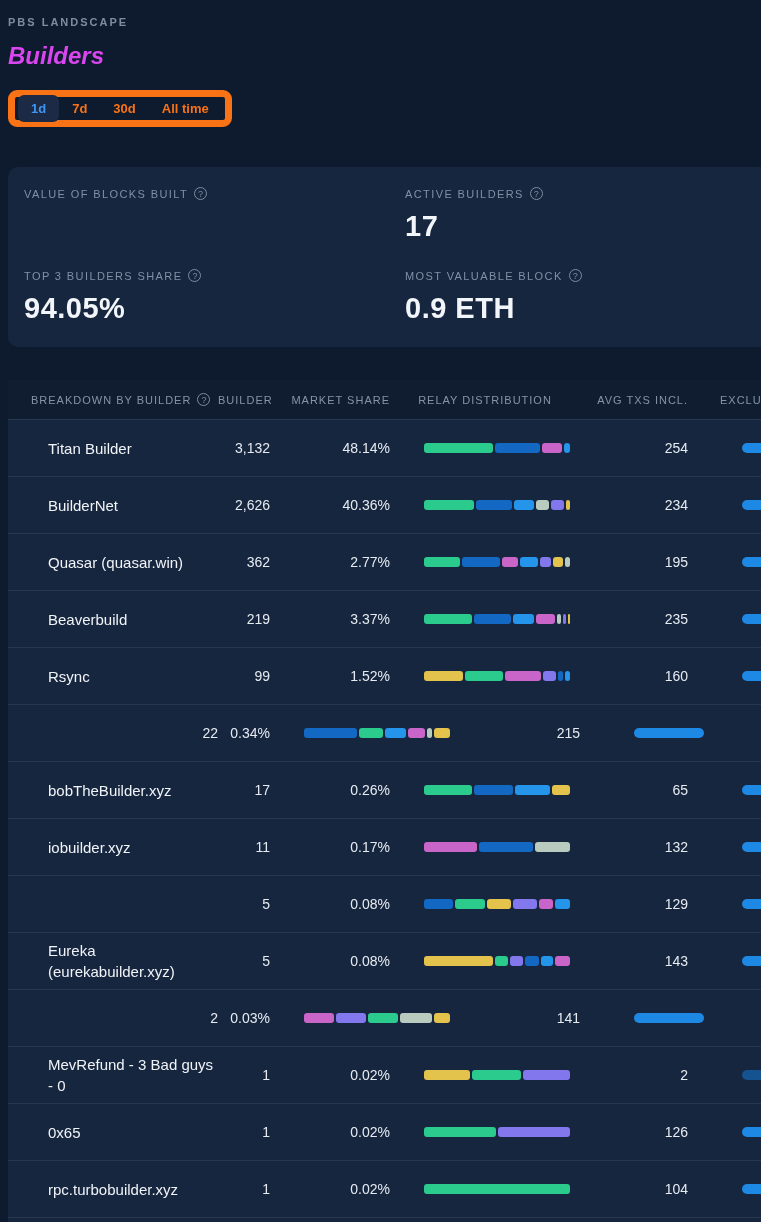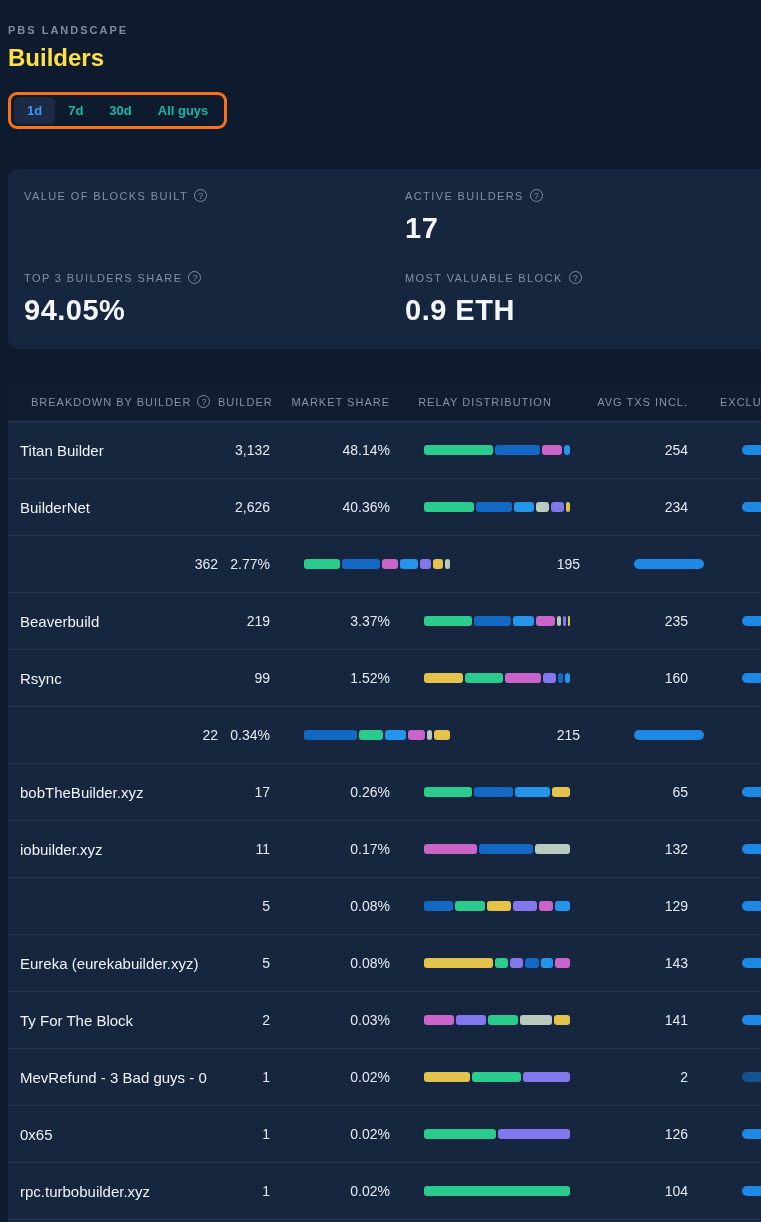--- a/index.html
+++ b/index.html
@@ -6,32 +6,32 @@
   html,body { width:761px; height:1222px; overflow:hidden; }
   body {
     background:#0e1a2d;
     font-family:"Liberation Sans", sans-serif;
     color:#e8edf4;
     position:relative;
   }
   .viewport { width:761px; height:1222px; overflow:hidden; position:relative; }
 
   
-  .page-head { padding:24px 0 0 8px; }
+  .page-head { padding:16px 0 0 8px; }
   .eyebrow { font-size:11px; letter-spacing:2px; color:#7f8ca0; font-weight:600; }
-  .title { font-size:24px; font-weight:700; color:#fde047; margin-top:8px; }
+  .title { font-size:24px; font-weight:700; color:#d946ef; margin-top:14px;font-style:italic; }
 
   
   .time-filter {
     display:inline-flex; align-items:center;
-    border:3px solid #f97316; border-radius:9px;
+    border:7px solid #f97316; border-radius:9px;
     margin:20px 0 0 8px; padding:3px; height:37px;
   }
   .time-opt {
-    font-size:13px; font-weight:600; color:#14b8a6;
+    font-size:13px; font-weight:600; color:#f97316;
     padding:6px 13px; border-radius:6px; cursor:pointer;
   }
   .time-opt.active { background:#1c2a45; color:#3f96f2; }
 
   
   .stats-card {
     width:924px; margin:40px 0 0 8px;
     background:#16263f; border-radius:10px;
     padding:20px 0 22px 16px;
     display:grid; grid-template-columns:381px 1fr; grid-row-gap:26px;
@@ -58,21 +58,21 @@
   .c-right { text-align:right; }
   .t-head .c-excl { padding-left:32px; text-align:left; }
   .t-body { background:#16263f; }
   .t-row {
     display:grid; grid-template-columns:210px 52px 120px 190px 108px 244px;
     height:57px; align-items:center;
     border-top:1px solid #263750;
     font-size:14px; color:#e6ebf2;
   }
   .t-row .c-name {
-    padding-left:12px; font-size:15px; font-weight:500; color:#f0f3f7;
+    padding-left:40px; font-size:15px; font-weight:500; color:#f0f3f7;
     line-height:21px;
   }
   .relay-bar { display:flex; gap:2px; margin-left:34px; width:146px; height:10px; }
   .relay-seg { height:10px; border-radius:3px; }
   .excl-wrap { padding-left:54px; }
   .excl-pill { width:70px; height:10px; border-radius:5px; }
 </style>
 </head>
 <body>
 
@@ -80,21 +80,21 @@
 
   <div class="page-head">
     <div class="eyebrow">PBS LANDSCAPE</div>
     <div class="title">Builders</div>
   </div>
 
   <div class="time-filter">
     <div class="time-opt active">1d</div>
     <div class="time-opt">7d</div>
     <div class="time-opt">30d</div>
-    <div class="time-opt">All guys</div>
+    <div class="time-opt">All time</div>
   </div>
 
   <div class="stats-card">
     <div>
       <div class="stat-label">
         <span>VALUE OF BLOCKS BUILT</span>
         <span class="qicon">?</span>
       </div>
     </div>
     <div>
@@ -165,20 +165,21 @@
               <div class="relay-seg" style="width: 4px; background: rgb(227, 195, 75);"></div>
             </div>
           </div>
     <div class="c-right">234</div>
     <div class="excl-wrap">
             <div class="excl-pill" style="background: rgb(30, 136, 229);"></div>
           </div>
   </div>
 
   <div class="t-row">
+    <div class="c-name">Quasar (quasar.win)</div>
     <div class="c-right">362</div>
     <div class="c-right">2.77%</div>
     <div>
             <div class="relay-bar">
               <div class="relay-seg" style="width: 36px; background: rgb(43, 203, 142);"></div>
               <div class="relay-seg" style="width: 38px; background: rgb(19, 104, 196);"></div>
               <div class="relay-seg" style="width: 16px; background: rgb(201, 100, 201);"></div>
               <div class="relay-seg" style="width: 18px; background: rgb(37, 149, 236);"></div>
               <div class="relay-seg" style="width: 11px; background: rgb(130, 119, 236);"></div>
               <div class="relay-seg" style="width: 10px; background: rgb(227, 195, 75);"></div>
@@ -320,21 +321,20 @@
               <div class="relay-seg" style="width: 15px; background: rgb(201, 100, 201);"></div>
             </div>
           </div>
     <div class="c-right">143</div>
     <div class="excl-wrap">
             <div class="excl-pill" style="background: rgb(30, 136, 229);"></div>
           </div>
   </div>
 
   <div class="t-row">
-    <div class="c-name">Ty For The Block</div>
     <div class="c-right">2</div>
     <div class="c-right">0.03%</div>
     <div>
             <div class="relay-bar">
               <div class="relay-seg" style="width: 30px; background: rgb(201, 100, 201);"></div>
               <div class="relay-seg" style="width: 30px; background: rgb(130, 119, 236);"></div>
               <div class="relay-seg" style="width: 30px; background: rgb(43, 203, 142);"></div>
               <div class="relay-seg" style="width: 32px; background: rgb(185, 202, 191);"></div>
               <div class="relay-seg" style="width: 16px; background: rgb(227, 195, 75);"></div>
             </div>

